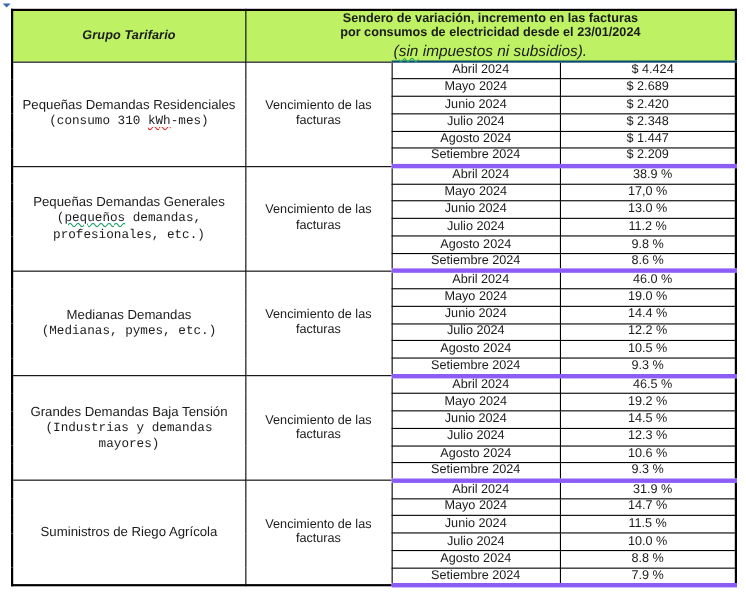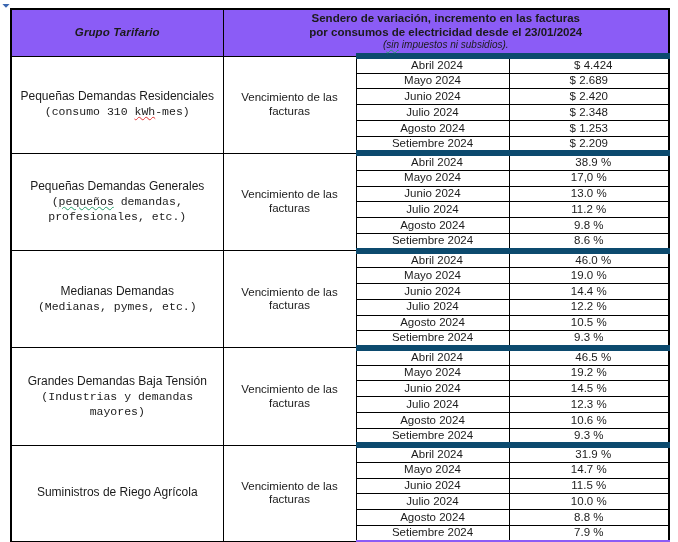--- a/index.html
+++ b/index.html
@@ -61,42 +61,42 @@
   }
 
   
   col.c-group { width: 212px; }
   col.c-venc  { width: 133px; }
   col.c-mes   { width: 153px; }
   col.c-val   { width: 160px; }
 
   
   thead th {
-    background: #8b5cf6;
+    background: #bef264;
     font-weight: bold;
     border: 1px solid #000000;
     border-bottom: 2px solid #000000;
     height: 47px;
   }
   th.h-group {
     font-size: 12.5px;
     color: #111827;
     letter-spacing: .1px;
     font-style: italic;
   }
   th.h-sendero {
     font-size: 12.5px;
     color: #111827;
     padding: 2px 6px;
   }
   th.h-sendero .ln { display: block; white-space: nowrap; }
   th.h-sendero .ln3 {
     font-weight: normal;
     font-style: italic;
-    font-size: 10px;
+    font-size: 14px;
   }
   
   .sq-green {
     text-decoration: underline wavy #22a06b;
     text-decoration-thickness: 1px;
     text-underline-offset: 1px;
   }
   
   .sq-red {
     text-decoration: underline wavy #e03131;
@@ -138,21 +138,21 @@
     height: 15.8px;
   }
   td.val-cell {
     font-size: 11.5px;
     height: 15.8px;
     margin-top: 28px;
   }
 
   
   tr.grp-first td.mes-cell,
-  tr.grp-first td.val-cell { border-top: 6px solid #0c4a6e; padding-left: 12px; }
+  tr.grp-first td.val-cell { border-top: 2px solid #0c4a6e; padding-left: 12px; }
   tr.grp-last td.mes-cell,
   tr.grp-last td.val-cell { border-bottom: 4px solid #8b5cf6; }
 </style>
 </head>
 <body>
 
 <div id="page">
 
   <span id="anchor-marker">⏷</span>
 
@@ -196,21 +196,21 @@
           <tr>
             <td class="mes-cell">Junio 2024</td>
             <td class="val-cell">$ 2.420</td>
           </tr>
           <tr>
             <td class="mes-cell">Julio 2024</td>
             <td class="val-cell">$ 2.348</td>
           </tr>
           <tr>
             <td class="mes-cell">Agosto 2024</td>
-            <td class="val-cell">$ 1.253</td>
+            <td class="val-cell">$ 1.447</td>
           </tr>
           <tr class="grp-last">
             <td class="mes-cell">Setiembre 2024</td>
             <td class="val-cell">$ 2.209</td>
           </tr>
           <tr class="grp-first">
             <td class="group-cell" rowspan="6">
               <span class="g-title">Pequeñas Demandas Generales</span>
               <span class="g-sub"><span>(</span><span class="sq-green">pequeños</span><span> demandas,</span></span>
               <span class="g-sub">profesionales, etc.)</span>

